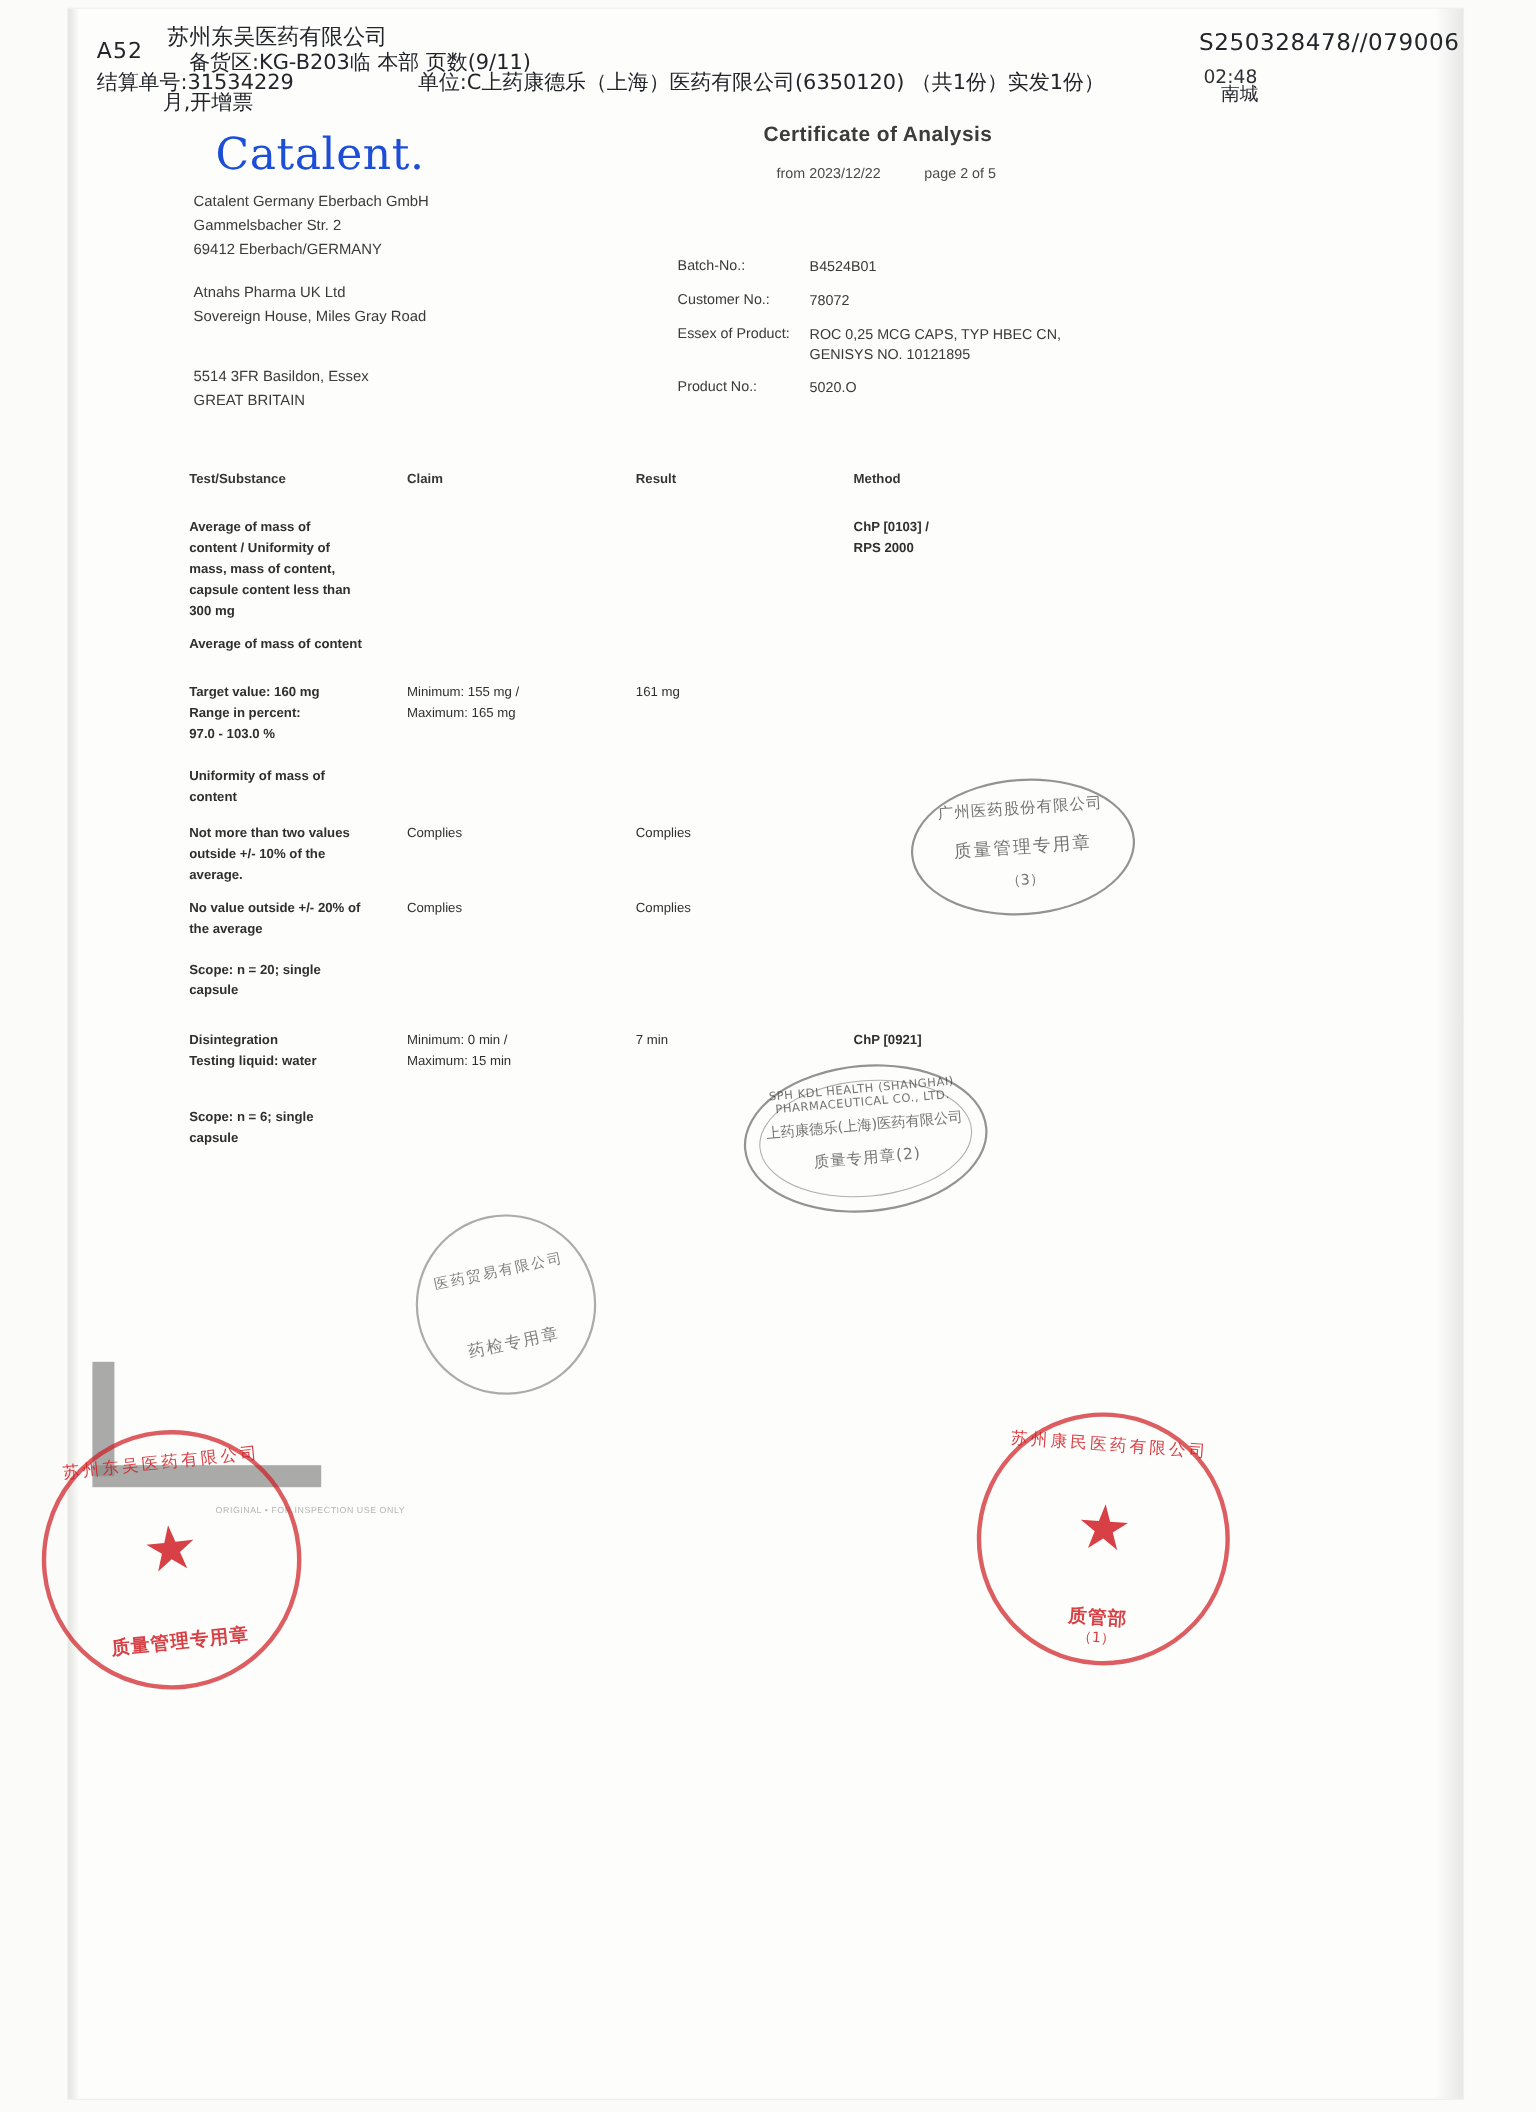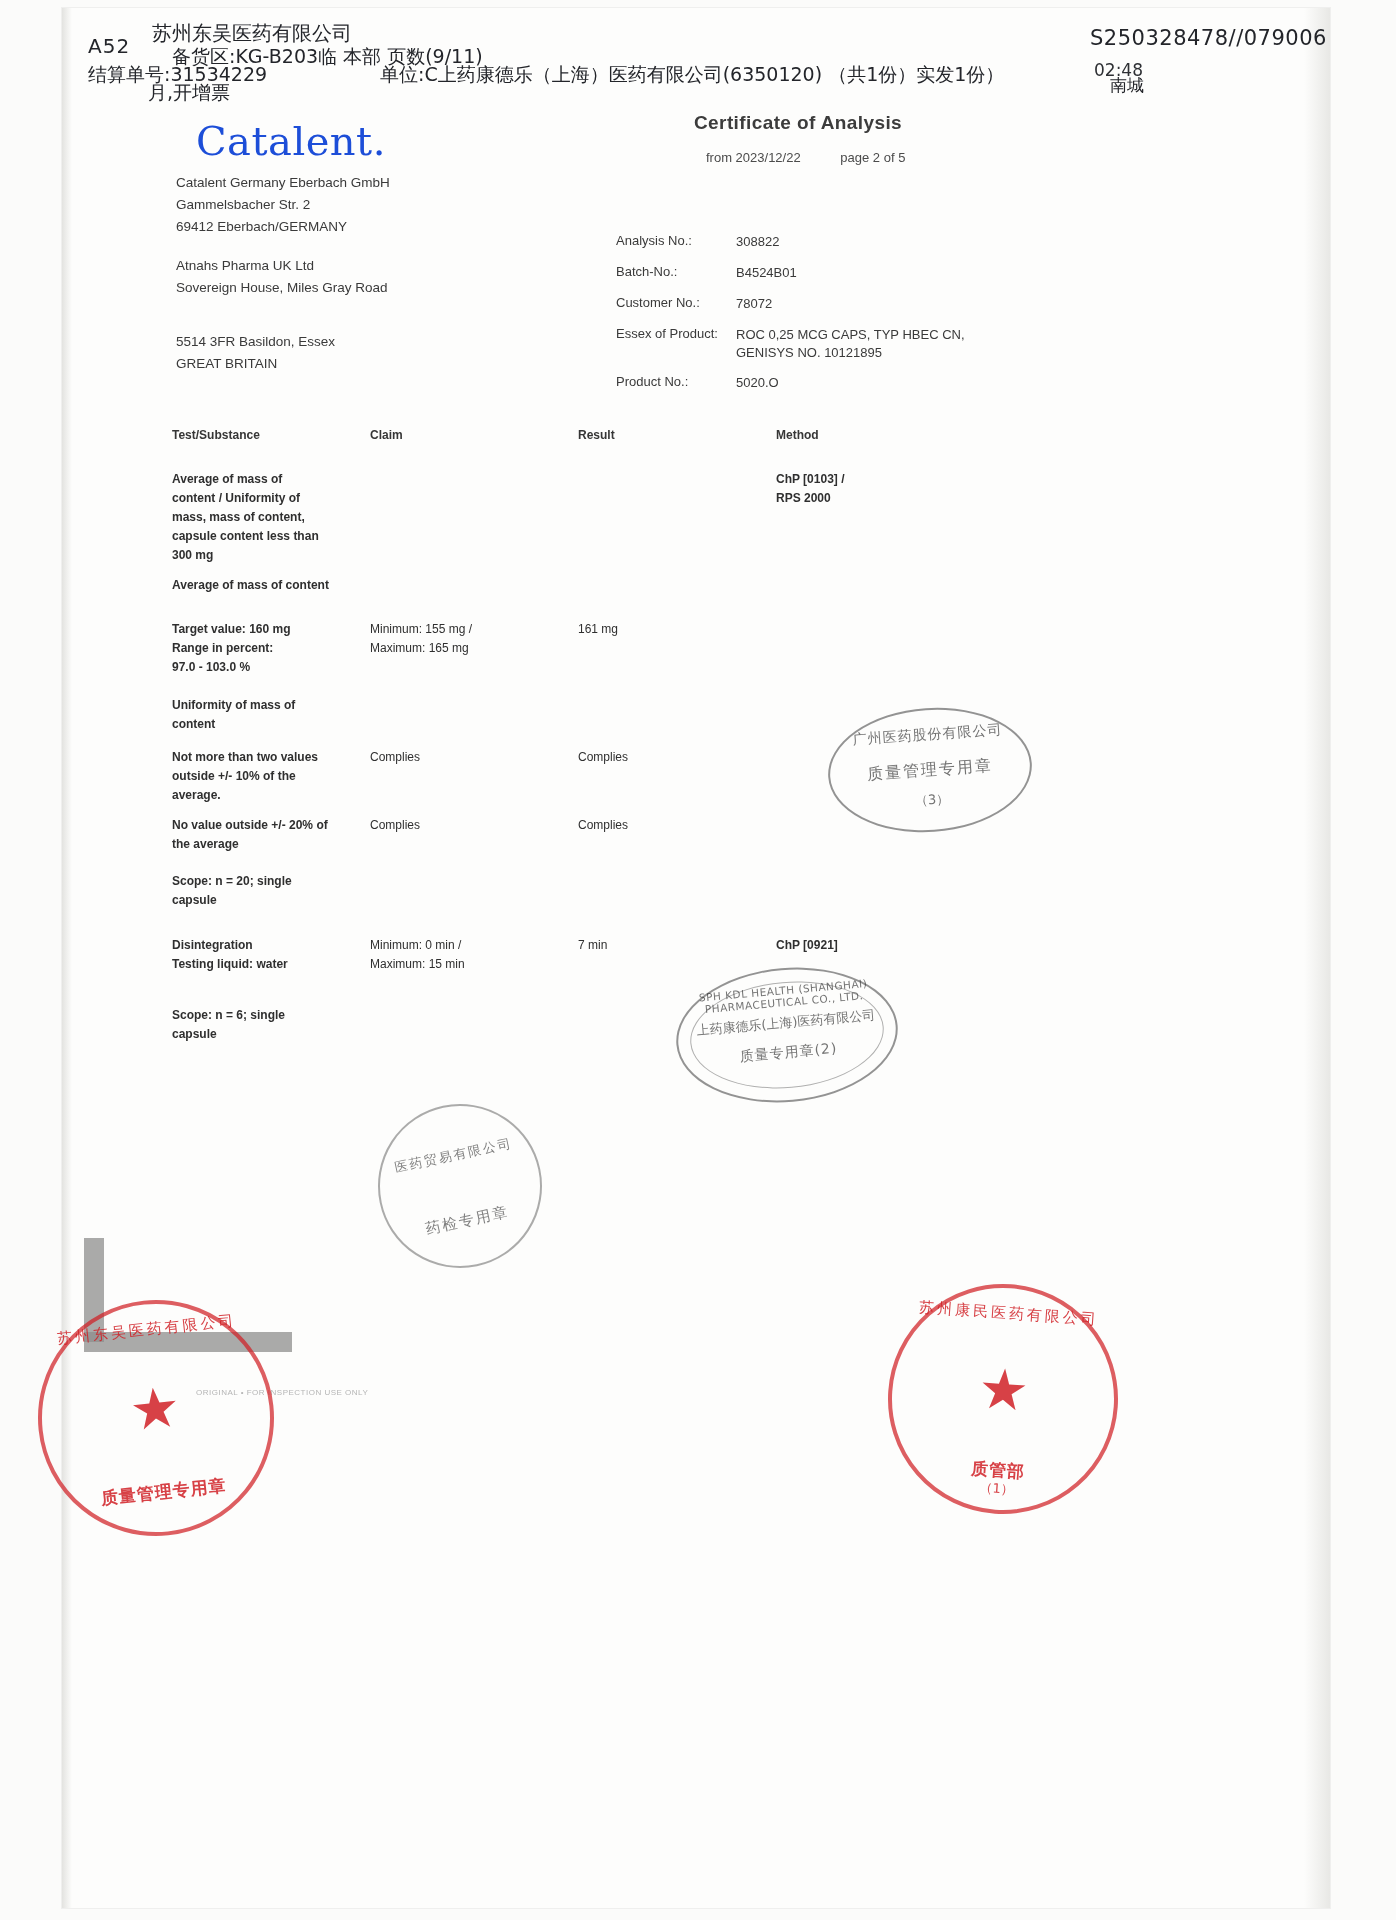--- a/index.html
+++ b/index.html
@@ -269,21 +269,20 @@
   }
   .smudge-v { left: 84px; top: 1238px; width: 20px; height: 104px; }
   .smudge-h { left: 84px; top: 1332px; width: 208px; height: 20px; }
 
   .faint-txt {
     position: absolute;
     left: 196px; top: 1368px;
     font-size: 8px;
     color: #b5b5b5;
     letter-spacing: 0.5px;
-    margin-top: 20px;
   }
 </style>
 </head>
 <body>
 
 <div class="page">
 
   <div class="sheet"></div>
 
   <div class="tophdr">
@@ -318,24 +317,20 @@
     <div>Atnahs Pharma UK Ltd</div>
     <div>Sovereign House, Miles Gray Road</div>
   </div>
 
   <div class="addr-block addr-c">
     <div>5514 3FR Basildon, Essex</div>
     <div>GREAT BRITAIN</div>
   </div>
 
   <div class="meta">
-      <div class="row">
-        <div class="k">Analysis No.:</div>
-        <div class="v">308822</div>
-      </div>
       <div class="row">
         <div class="k">Batch-No.:</div>
         <div class="v">B4524B01</div>
       </div>
       <div class="row">
         <div class="k">Customer No.:</div>
         <div class="v">78072</div>
       </div>
       <div class="row" style="min-height: 48px;">
         <div class="k">Essex of Product:</div>

